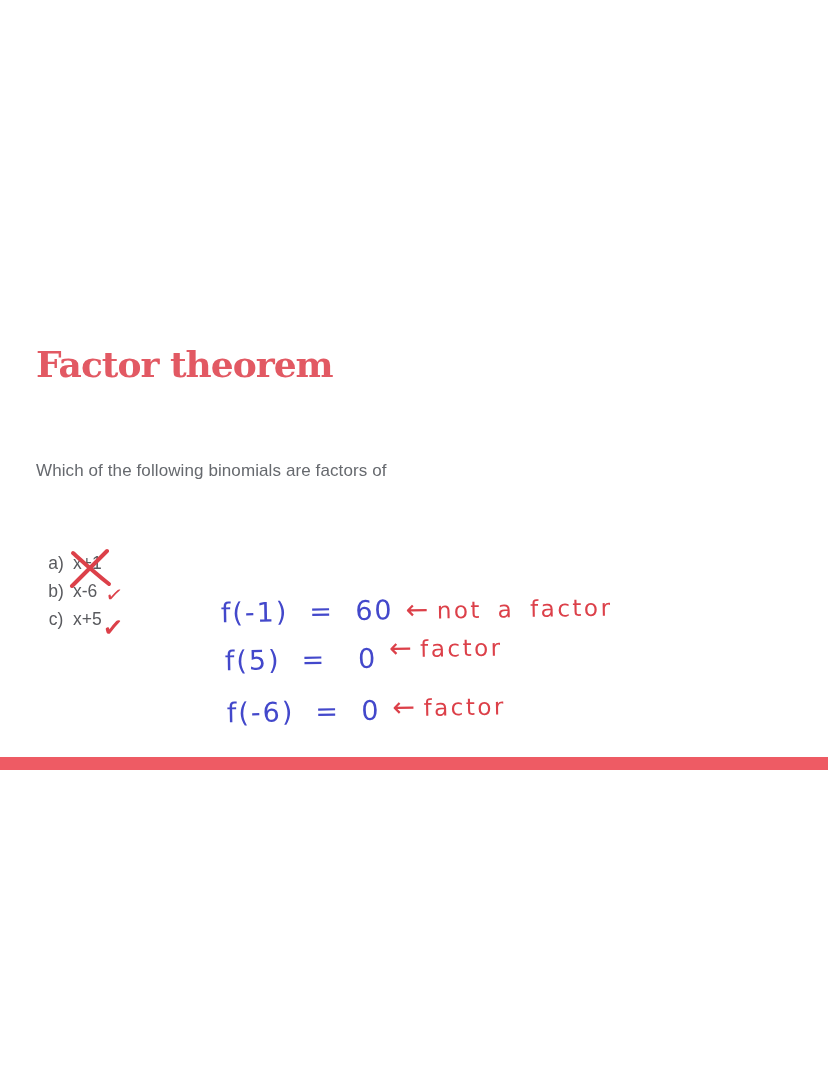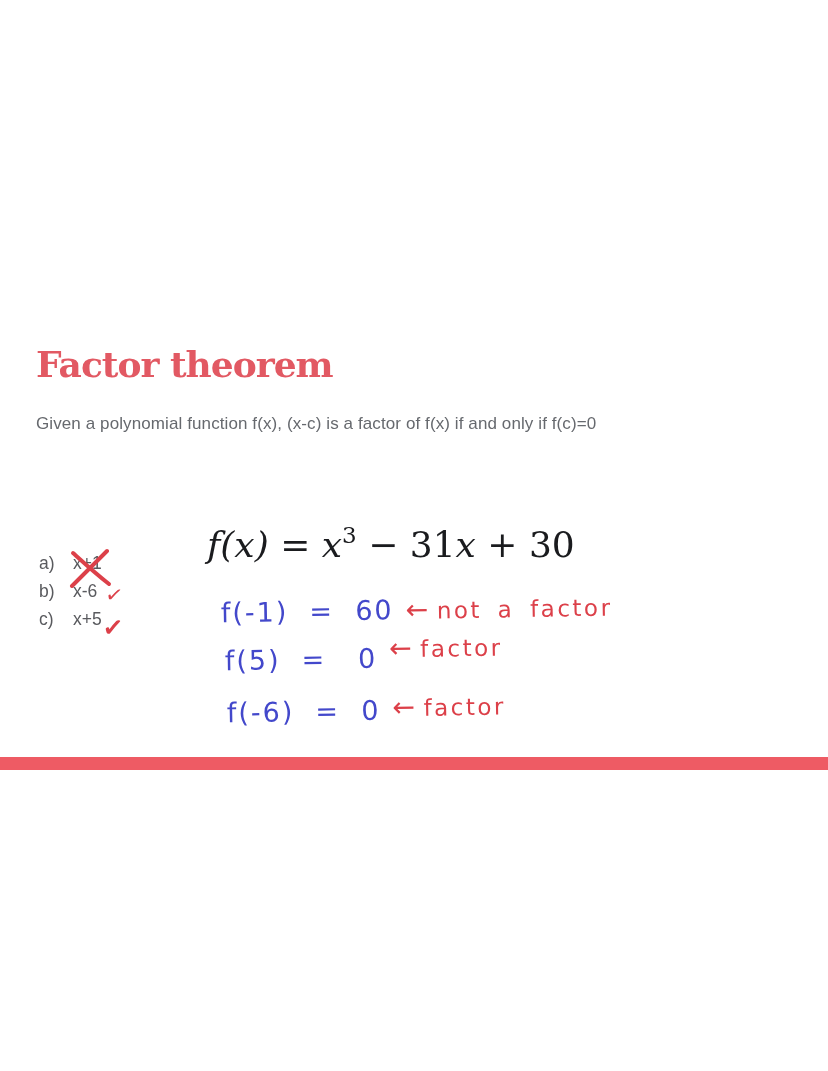--- a/index.html
+++ b/index.html
@@ -3,20 +3,21 @@
 <meta charset="utf-8">
 <style>
   html, body { margin: 0; padding: 0; background: #ffffff; }
   .canvas {
     position: relative;
     width: 828px;
     height: 1071px;
     background: #ffffff;
     overflow: hidden;
     font-family: "Liberation Sans", sans-serif;
+    text-align: center;
   }
 
   .slide-title {
     position: absolute;
     left: 36px;
     top: 346px;
     margin: 0;
     font-family: "DejaVu Serif", serif;
     font-weight: bold;
     font-size: 36px;
@@ -128,23 +129,22 @@
     background: #ee5b64;
   }
 </style>
 </head>
 <body>
 
 <div class="canvas">
 
   <h1 class="slide-title">Factor theorem</h1>
 
-  <p class="body-text p-definition">Given a polynomial function f(x), (x-c) is a factor of f(x) if and only if f(c)=0</p>
+  <p class="body-text p-question">Which of the following binomials are factors of</p>
 
-  <div class="formula"><span class="it">f(x) = x</span><sup>3</sup><span> − 31</span><span class="it">x</span><span> + 30</span></div>
 
   <div class="options">
 
     <div class="option-row">
       <span class="option-label">a)</span>
       <span class="option-text">x+1</span>
       <svg class="cross-icon" viewBox="0 0 48 40">
         <path d="M6 5 C 16 14, 28 25, 42 36" stroke="#dc4049" stroke-width="4" fill="none" stroke-linecap="round"></path>
         <path d="M40 3 C 30 13, 16 27, 5 38" stroke="#dc4049" stroke-width="4" fill="none" stroke-linecap="round"></path>
       </svg>

